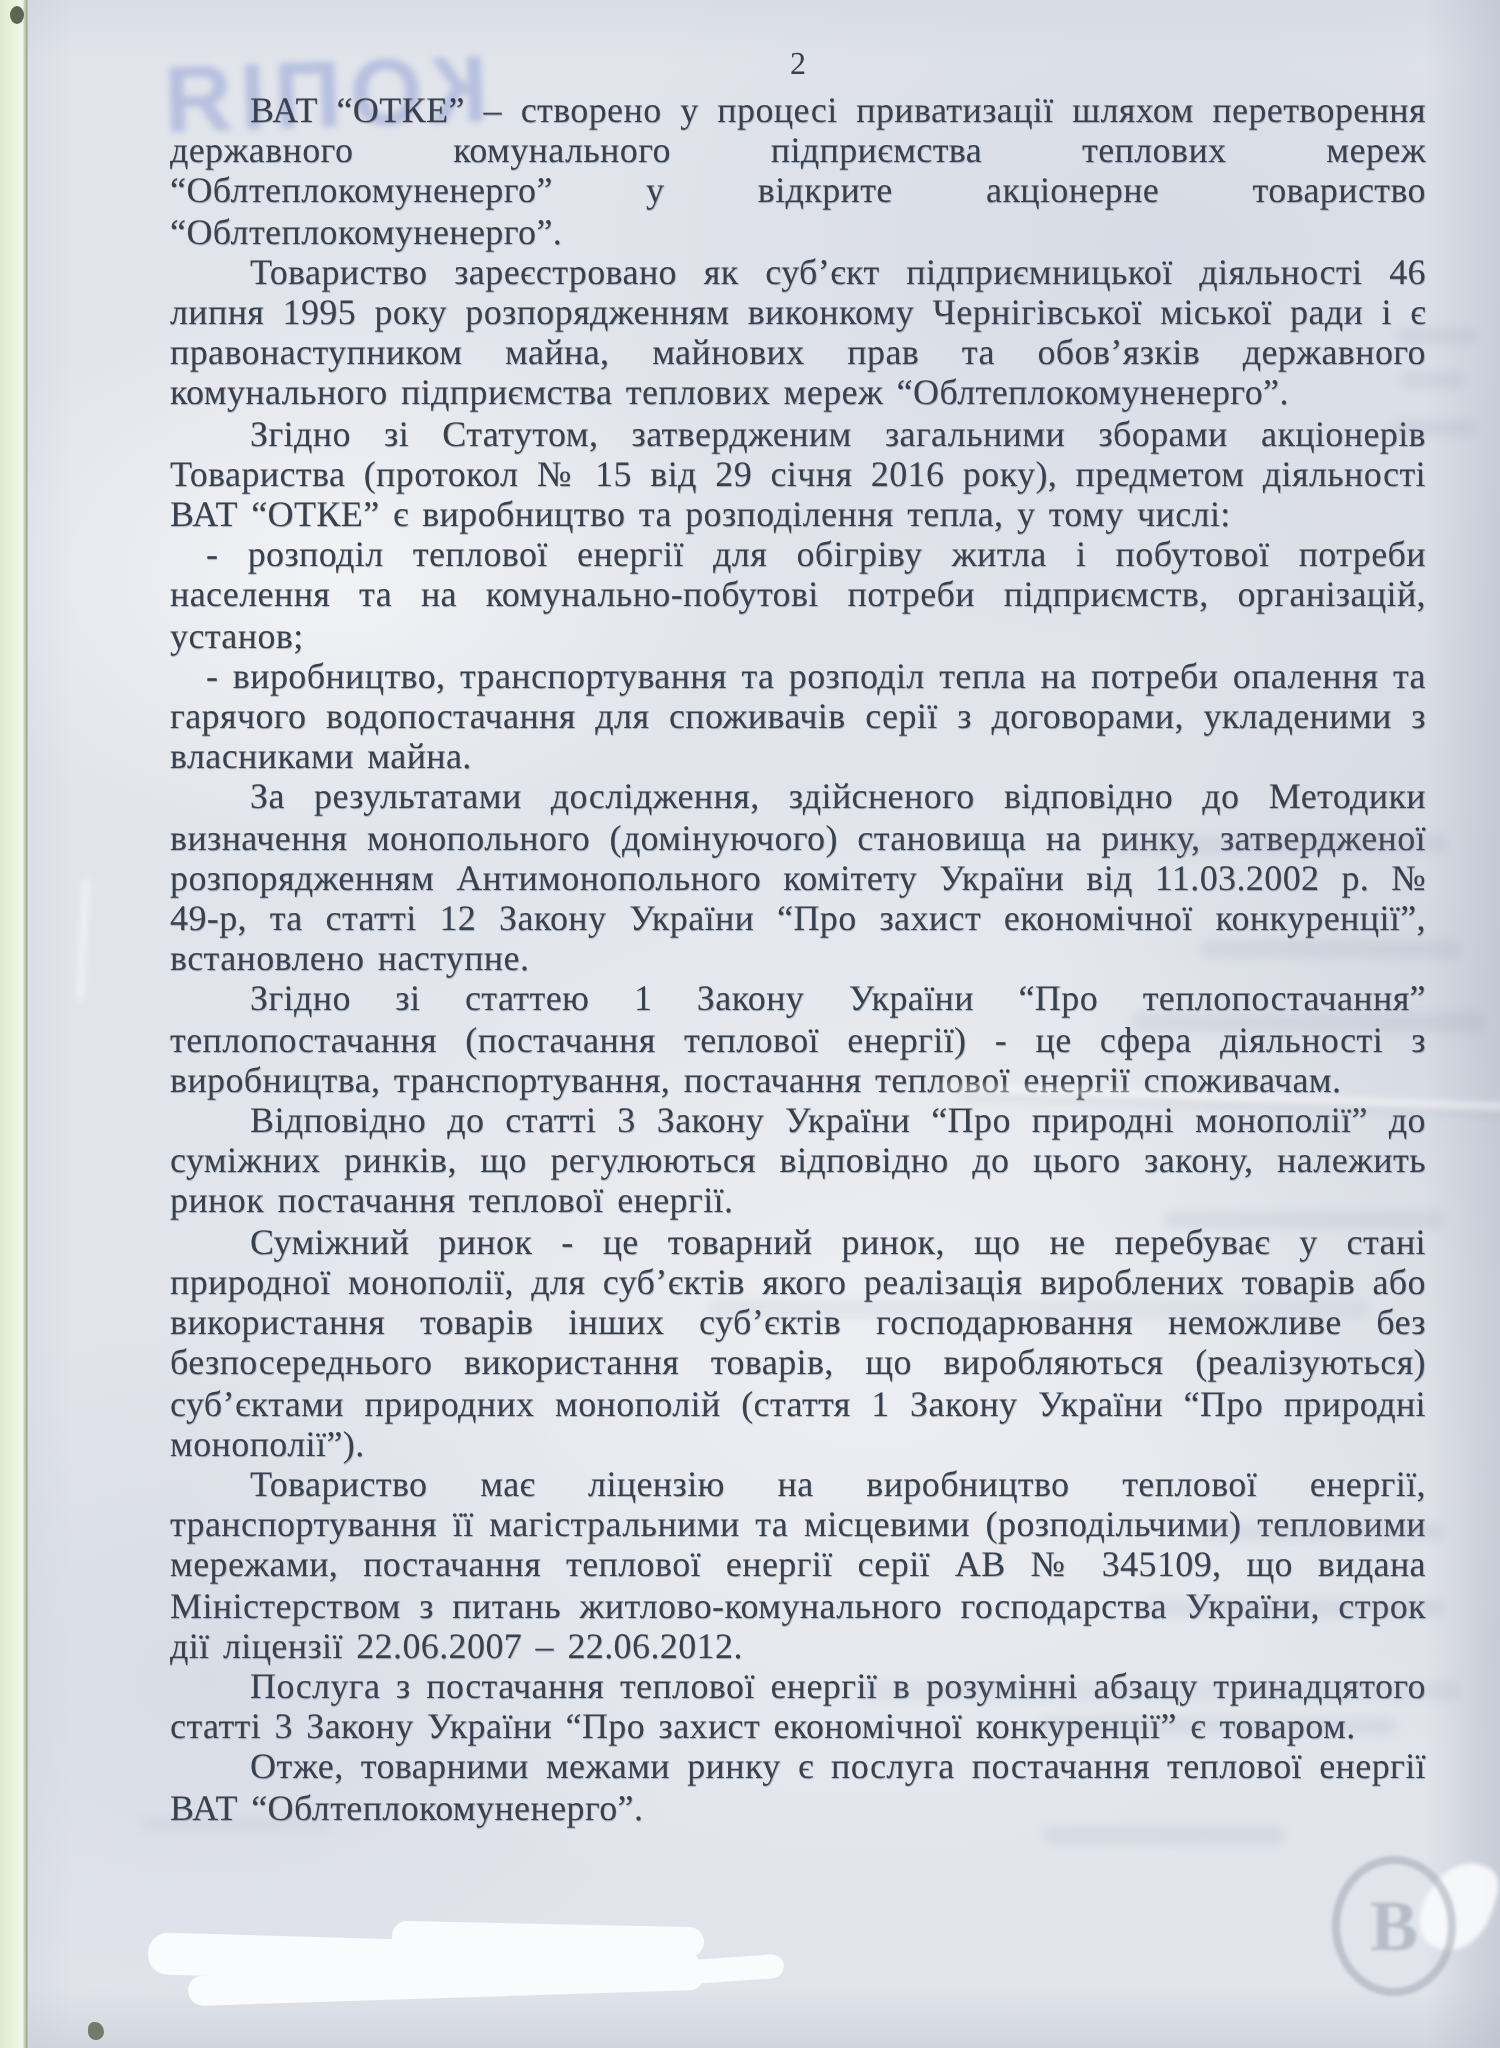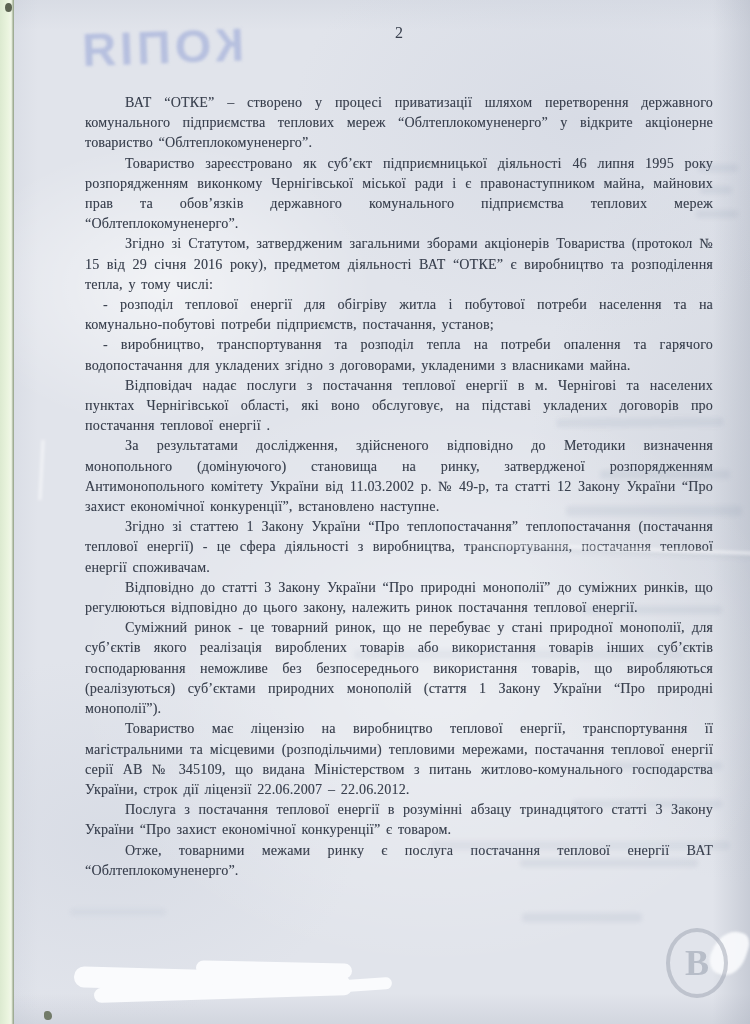--- a/index.html
+++ b/index.html
@@ -44,26 +44,25 @@
     user-select: none;
   }
 
   
   .pageno {
     position: absolute; left: 85px; top: 24px; width: 628px;
     text-align: center; font-size: 16px; color: #39404e;
   }
   .textcol {
     position: absolute; left: 85px; top: 45px; width: 628px;
-    font-size: 14px; line-height: 20.2px;
+    font-size: 18px; line-height: 20.2px;
     color: #39404e;
     text-align: justify;
     letter-spacing: 0.2px; word-spacing: 2px;
     text-shadow: 0.3px 0.3px 0.4px rgba(57,64,78,0.35);
-    margin-top: 48px;
   }
   .textcol p { margin: 0; }
   .textcol p.indent { text-indent: 40px; }
   .textcol p.bullet { text-indent: 18px; }
 
   
   .smudge {
     position: absolute;
     background: rgba(125,136,168,0.12);
     filter: blur(2px);
@@ -121,23 +120,22 @@
   <div class="speck speck-b"></div>
 
   <div class="stamp-copy">КОПІЯ</div>
 
   <div class="pageno">2</div>
 
   <div class="textcol">
     <p class="indent">ВАТ “ОТКЕ” – створено у процесі приватизації шляхом перетворення державного комунального підприємства теплових мереж “Облтеплокомуненерго” у відкрите акціонерне товариство “Облтеплокомуненерго”.</p>
     <p class="indent">Товариство зареєстровано як суб’єкт підприємницької діяльності 46 липня 1995 року розпорядженням виконкому Чернігівської міської ради і є правонаступником майна, майнових прав та обов’язків державного комунального підприємства теплових мереж “Облтеплокомуненерго”.</p>
     <p class="indent">Згідно зі Статутом, затвердженим загальними зборами акціонерів Товариства (протокол № 15 від 29 січня 2016 року), предметом діяльності ВАТ “ОТКЕ” є виробництво та розподілення тепла, у тому числі:</p>
-    <p class="bullet">- розподіл теплової енергії для обігріву житла і побутової потреби населення та на комунально-побутові потреби підприємств, постачання, установ;</p>
-    <p class="bullet">- виробництво, транспортування та розподіл тепла на потреби опалення та гарячого водопостачання для укладених згідно з договорами, укладеними з власниками майна.</p>
-    <p class="indent">Відповідач надає послуги з постачання теплової енергії в м. Чернігові та населених пунктах Чернігівської області, які воно обслуговує, на підставі укладених договорів про постачання теплової енергії .</p>
+    <p class="bullet">- розподіл теплової енергії для обігріву житла і побутової потреби населення та на комунально-побутові потреби підприємств, організацій, установ;</p>
+    <p class="bullet">- виробництво, транспортування та розподіл тепла на потреби опалення та гарячого водопостачання для споживачів серії з договорами, укладеними з власниками майна.</p>
     <p class="indent">За результатами дослідження, здійсненого відповідно до Методики визначення монопольного (домінуючого) становища на ринку, затвердженої розпорядженням Антимонопольного комітету України від 11.03.2002 р. № 49-р, та статті 12 Закону України “Про захист економічної конкуренції”, встановлено наступне.</p>
     <p class="indent">Згідно зі статтею 1 Закону України “Про теплопостачання” теплопостачання (постачання теплової енергії) - це сфера діяльності з виробництва, транспортування, постачання теплової енергії споживачам.</p>
     <p class="indent">Відповідно до статті 3 Закону України “Про природні монополії” до суміжних ринків, що регулюються відповідно до цього закону, належить ринок постачання теплової енергії.</p>
     <p class="indent">Суміжний ринок - це товарний ринок, що не перебуває у стані природної монополії, для суб’єктів якого реалізація вироблених товарів або використання товарів інших суб’єктів господарювання неможливе без безпосереднього використання товарів, що виробляються (реалізуються) суб’єктами природних монополій (стаття 1 Закону України “Про природні монополії”).</p>
     <p class="indent">Товариство  має ліцензію на виробництво теплової енергії, транспортування її магістральними та місцевими (розподільчими) тепловими мережами, постачання теплової енергії серії АВ № 345109, що видана Міністерством з питань житлово-комунального господарства України, строк дії ліцензії 22.06.2007 – 22.06.2012.</p>
     <p class="indent">Послуга з постачання теплової енергії в розумінні абзацу тринадцятого статті 3 Закону України “Про захист економічної конкуренції” є товаром.</p>
     <p class="indent">Отже, товарними межами ринку є послуга постачання теплової енергії ВАТ “Облтеплокомуненерго”.</p>
   </div>
 
   <div class="smudge" style="left:698px; top:164px; width:40px; height:8px;"></div>

